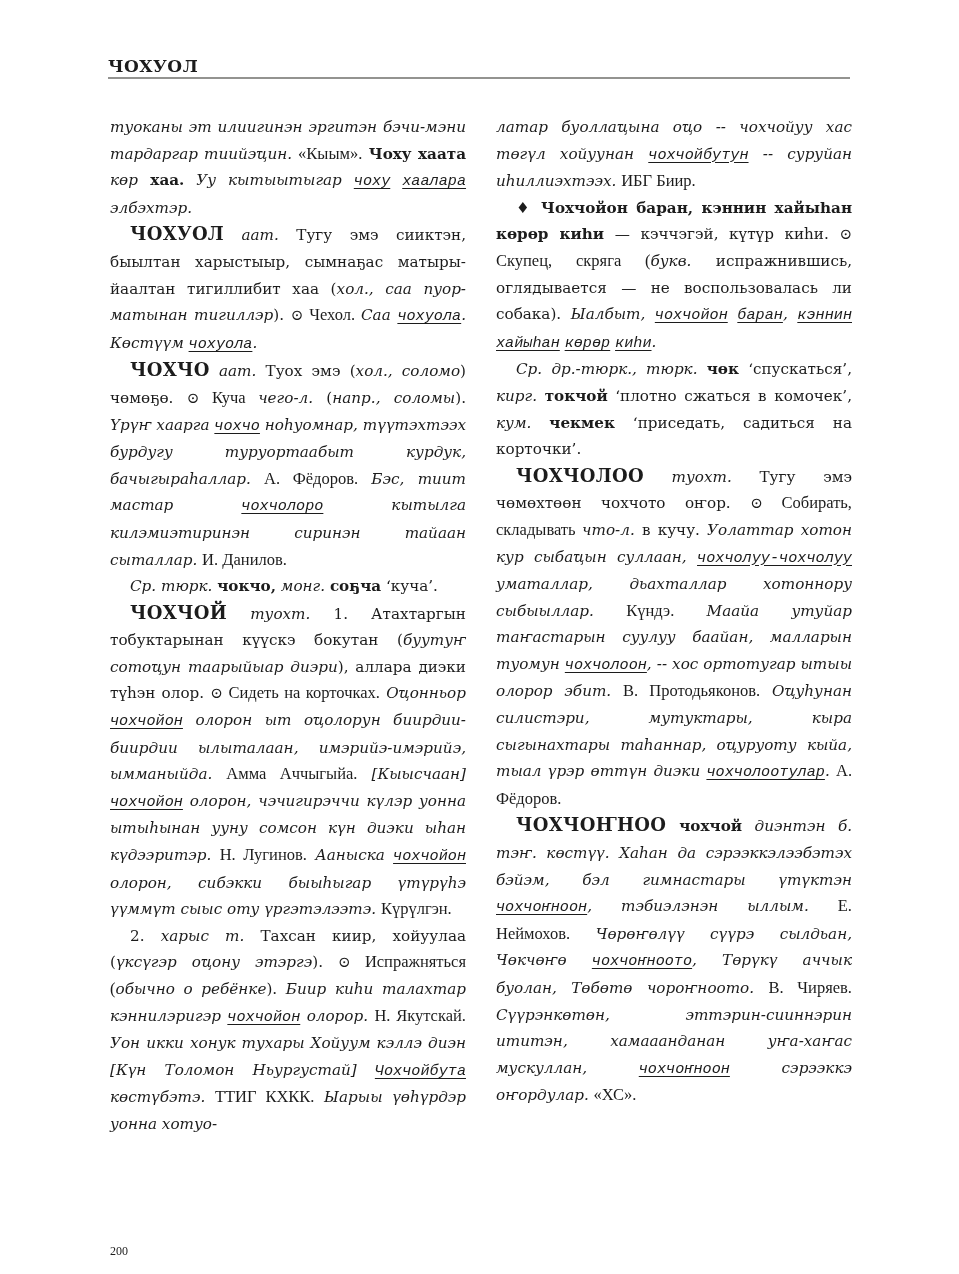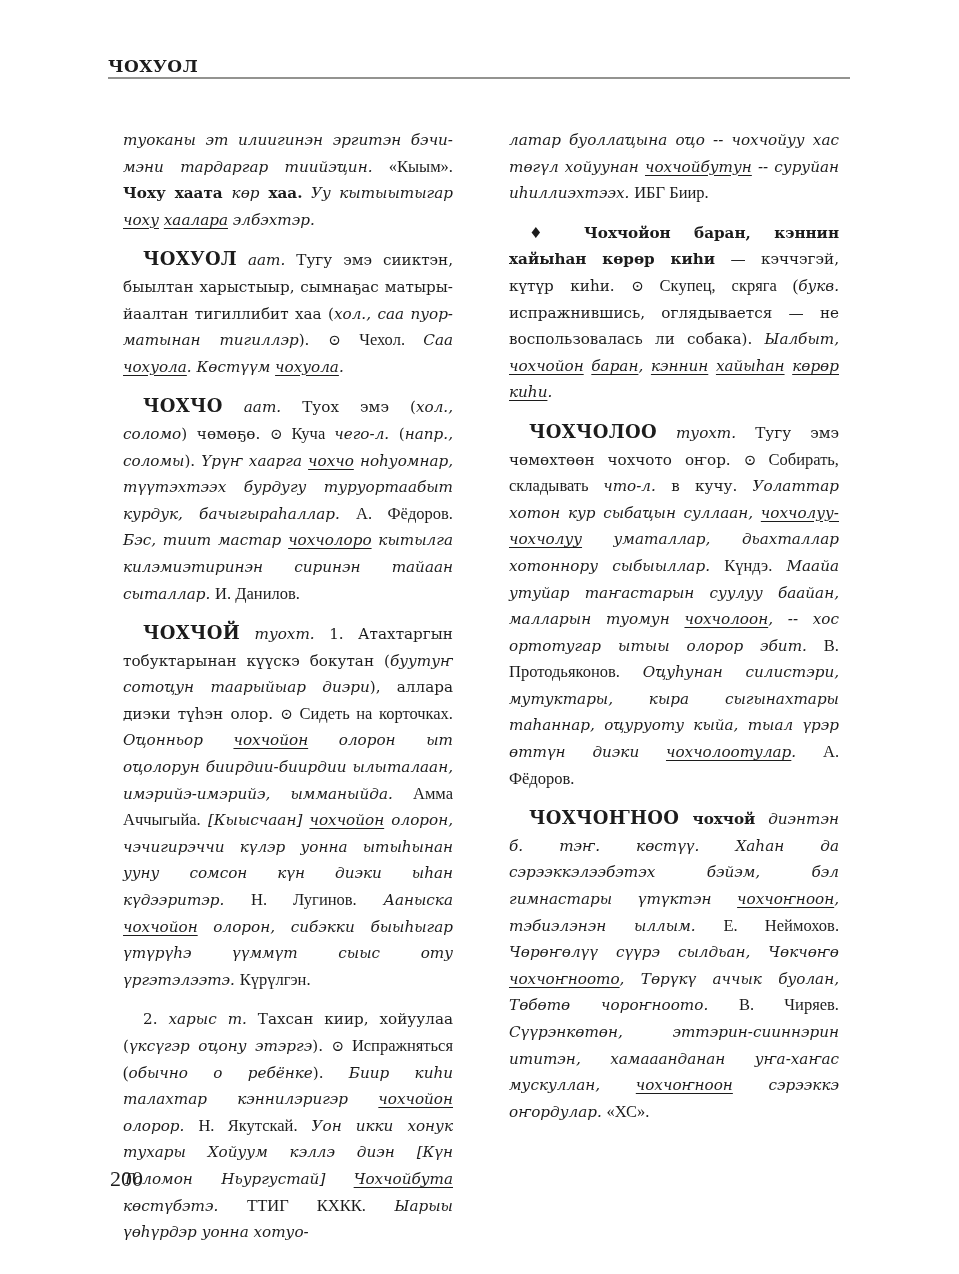--- a/index.html
+++ b/index.html
@@ -4,43 +4,45 @@
 <style>
   html, body { margin:0; padding:0; background:#ffffff; }
   body { width:959px; height:1274px; position:relative; overflow:hidden;
          font-family:"DejaVu Serif", "Liberation Serif", serif; color:#1c1c1c; }
   .running-head { position:absolute; left:108px; top:56px; font-weight:bold;
                   font-size:17px; letter-spacing:0.5px; }
   .rule { position:absolute; left:108px; top:77px; width:742px; height:2px; background:#939390; }
   .col { position:absolute; top:114px; width:356px; font-size:15.2px; line-height:26.6px; text-align:justify; }
   .col.left { left:110px; }
   .col.right { left:496px; }
-  .p { margin:13px; text-indent:0; }
+  .p { margin:0; text-indent:0; }
   .p.ind { text-indent:20px; }
   .hw { font-weight:bold; font-size:18px; letter-spacing:0.3px; }
   .b { font-weight:bold; }
   .i { font-style:italic; }
-  .u { text-decoration:underline; text-underline-offset:3px; }
+  .u { text-decoration:underline; text-underline-offset:3px;font-family:Liberation Mono, monospace; }
   .src { font-family:"Liberation Serif", serif; font-size:16.5px; }
   .mark { font-size:15px; }
-  .page-num { position:absolute; left:110px; top:1166px; font-size:22px; font-family:"Liberation Serif", serif; }
+  .page-num { position:absolute; left:110px; top:1244px; font-size:12px; font-family:"Liberation Serif", serif; }
 </style>
 </head>
 <body>
 
 <div class="running-head">ЧОХУОЛ</div>
 <div class="rule"></div>
 
 <div class="col left" id="col-left">
     <p class="p"><span class="i">туоканы эт илиигинэн эргитэн бэчи-мэни тардаргар тиийэҵин. </span><span class="src">«Кыым».</span><span class="b"> Чоху хаата </span><span class="i">көр</span><span class="b"> хаа.</span><span class="i"> Уу кытыытыгар </span><span class="i u">чоху</span><span class="i"> </span><span class="i u">хаалара</span><span class="i"> элбэхтэр.</span></p>
     <p class="p ind"><span class="hw">ЧОХУОЛ</span><span class="i"> аат. </span><span class="">Тугу эмэ сииктэн, быылтан харыстыыр, сымнаҕас матыры-йаалтан тигиллибит хаа (</span><span class="i">хол., саа пуор-матынан тигиллэр</span><span class="">). </span><span class="mark">⊙</span><span class="src"> Чехол. </span><span class="i">Саа </span><span class="i u">чохуола</span><span class="i">. Көстүүм </span><span class="i u">чохуола</span><span class="i">.</span></p>
     <p class="p ind"><span class="hw">ЧОХЧО</span><span class="i"> аат. </span><span class="">Туох эмэ (</span><span class="i">хол., соломо</span><span class="">) чөмөҕө. </span><span class="mark">⊙</span><span class="src"> Куча </span><span class="i">чего-л.</span><span class=""> (</span><span class="i">напр.,</span><span class="i"> соломы</span><span class="">). </span><span class="i">Үрүҥ хаарга </span><span class="i u">чохчо</span><span class="i"> ноһуомнар, түүтэхтээх бурдугу туруортаабыт курдук, бачыгыраһаллар. </span><span class="src">А. Фёдоров.</span><span class="i"> Бэс, тиит мастар </span><span class="i u">чохчолоро</span><span class="i"> кытылга килэмиэтиринэн сиринэн тайаан сыталлар. </span><span class="src">И. Данилов.</span></p>
+    <p class="p ind"><span class="i">Ср. тюрк. </span><span class="b">чокчо,</span><span class="i"> монг. </span><span class="b">соҕча</span><span class=""> ‘куча’.</span></p>
     <p class="p ind"><span class="hw">ЧОХЧОЙ</span><span class="i"> туохт. </span><span class="">1. Атахтаргын тобуктарынан күүскэ бокутан (</span><span class="i">буутуҥ сотоҵун таарыйыар диэри</span><span class="">), аллара диэки түһэн олор. </span><span class="mark">⊙</span><span class="src"> Сидеть на корточках.</span><span class="i"> Оҵонньор </span><span class="i u">чохчойон</span><span class="i"> олорон ыт оҵолорун биирдии-биирдии ылыталаан, имэрийэ-имэрийэ, ымманыйда. </span><span class="src">Амма Аччыгыйа.</span><span class="i"> [Кыысчаан] </span><span class="i u">чохчойон</span><span class="i"> олорон, чэчигирэччи күлэр уонна ытыһынан ууну сомсон күн диэки ыһан күдээритэр. </span><span class="src">Н. Лугинов.</span><span class="i"> Ааныска </span><span class="i u">чохчойон</span><span class="i"> олорон, сибэкки быыһыгар үтүрүһэ үүммүт сыыс оту үргэтэлээтэ. </span><span class="src">Күрүлгэн.</span></p>
     <p class="p ind"><span class="">2. </span><span class="i">харыс т.</span><span class=""> Тахсан киир, хойуулаа (</span><span class="i">үксүгэр оҵону этэргэ</span><span class="">). </span><span class="mark">⊙</span><span class="src"> Испражняться (</span><span class="i">обычно о ребёнке</span><span class="">). </span><span class="i">Биир киһи талахтар кэннилэригэр </span><span class="i u">чохчойон</span><span class="i"> олорор. </span><span class="src">Н. Якутскай.</span><span class="i"> Уон икки хонук тухары Хойуум кэллэ диэн [Күн Толомон Ньургустай] </span><span class="i u">Чохчойбута</span><span class="i"> көстүбэтэ. </span><span class="src">ТТИГ КХКК.</span><span class="i"> Ыарыы үөһүрдэр уонна хотуо-</span></p>
   </div>
 <div class="col right" id="col-right">
     <p class="p"><span class="i">латар буоллаҵына оҵо -- чохчойуу хас төгүл хойуунан </span><span class="i u">чохчойбутун</span><span class="i"> -- суруйан иһиллиэхтээх. </span><span class="src">ИБГ Биир.</span></p>
     <p class="p ind"><span class="b">♦ Чохчойон баран, кэннин хайыһан көрөр киһи</span><span class=""> — кэччэгэй, күтүр киһи. </span><span class="mark">⊙</span><span class="src"> Скупец, скряга (</span><span class="i">букв.</span><span class=""> испражнившись, оглядывается — не воспользовалась ли собака). </span><span class="i">Ыалбыт, </span><span class="i u">чохчойон</span><span class="i"> </span><span class="i u">баран</span><span class="i">, </span><span class="i u">кэннин</span><span class="i"> </span><span class="i u">хайыһан</span><span class="i"> </span><span class="i u">көрөр</span><span class="i"> </span><span class="i u">киһи</span><span class="i">.</span></p>
+    <p class="p ind"><span class="i">Ср. др.-тюрк., тюрк. </span><span class="b">чөк</span><span class=""> ‘спускаться’, </span><span class="i">кирг. </span><span class="b">токчой</span><span class=""> ‘плотно сжаться в комочек’, </span><span class="i">кум. </span><span class="b">чекмек</span><span class=""> ‘приседать, садиться на корточки’.</span></p>
     <p class="p ind"><span class="hw">ЧОХЧОЛОО</span><span class="i"> туохт. </span><span class="">Тугу эмэ чөмөхтөөн чохчото оҥор. </span><span class="mark">⊙</span><span class="src"> Собирать, складывать </span><span class="i">что-л.</span><span class=""> в кучу. </span><span class="i">Уолаттар хотон кур сыбаҵын суллаан, </span><span class="i u">чохчолуу-чохчолуу</span><span class="i"> уматаллар, дьахталлар хотоннору сыбыыллар. </span><span class="src">Күндэ.</span><span class="i"> Маайа утуйар таҥастарын суулуу баайан, малларын туомун </span><span class="i u">чохчолоон</span><span class="i">, -- хос ортотугар ытыы олорор эбит. </span><span class="src">В. Протодьяконов.</span><span class="i"> Оҵуһунан силистэри, мутуктары, кыра сыгынахтары таһаннар, оҵуруоту кыйа, тыал үрэр өттүн диэки </span><span class="i u">чохчолоотулар</span><span class="i">. </span><span class="src">А. Фёдоров.</span></p>
     <p class="p ind"><span class="hw">ЧОХЧОҤНОО</span><span class="b"> чохчой</span><span class="i"> диэнтэн б. тэҥ. көстүү. Хаһан да сэрээккэлээбэтэх бэйэм, бэл гимнастары үтүктэн </span><span class="i u">чохчоҥноон</span><span class="i">, тэбиэлэнэн ыллым. </span><span class="src">Е. Неймохов.</span><span class="i"> Чөрөҥөлүү сүүрэ сылдьан, Чөкчөҥө </span><span class="i u">чохчоҥноото</span><span class="i">, Төрүкү аччык буолан, Төбөтө чороҥноото. </span><span class="src">В. Чиряев.</span><span class="i"> Сүүрэнкөтөн, эттэрин-сииннэрин ититэн, хамааанданан уҥа-хаҥас мускуллан, </span><span class="i u">чохчоҥноон</span><span class="i"> сэрээккэ оҥордулар. </span><span class="src">«ХС».</span></p>
   </div>
 
 <div class="page-num">200</div>
 
 </body></html>

